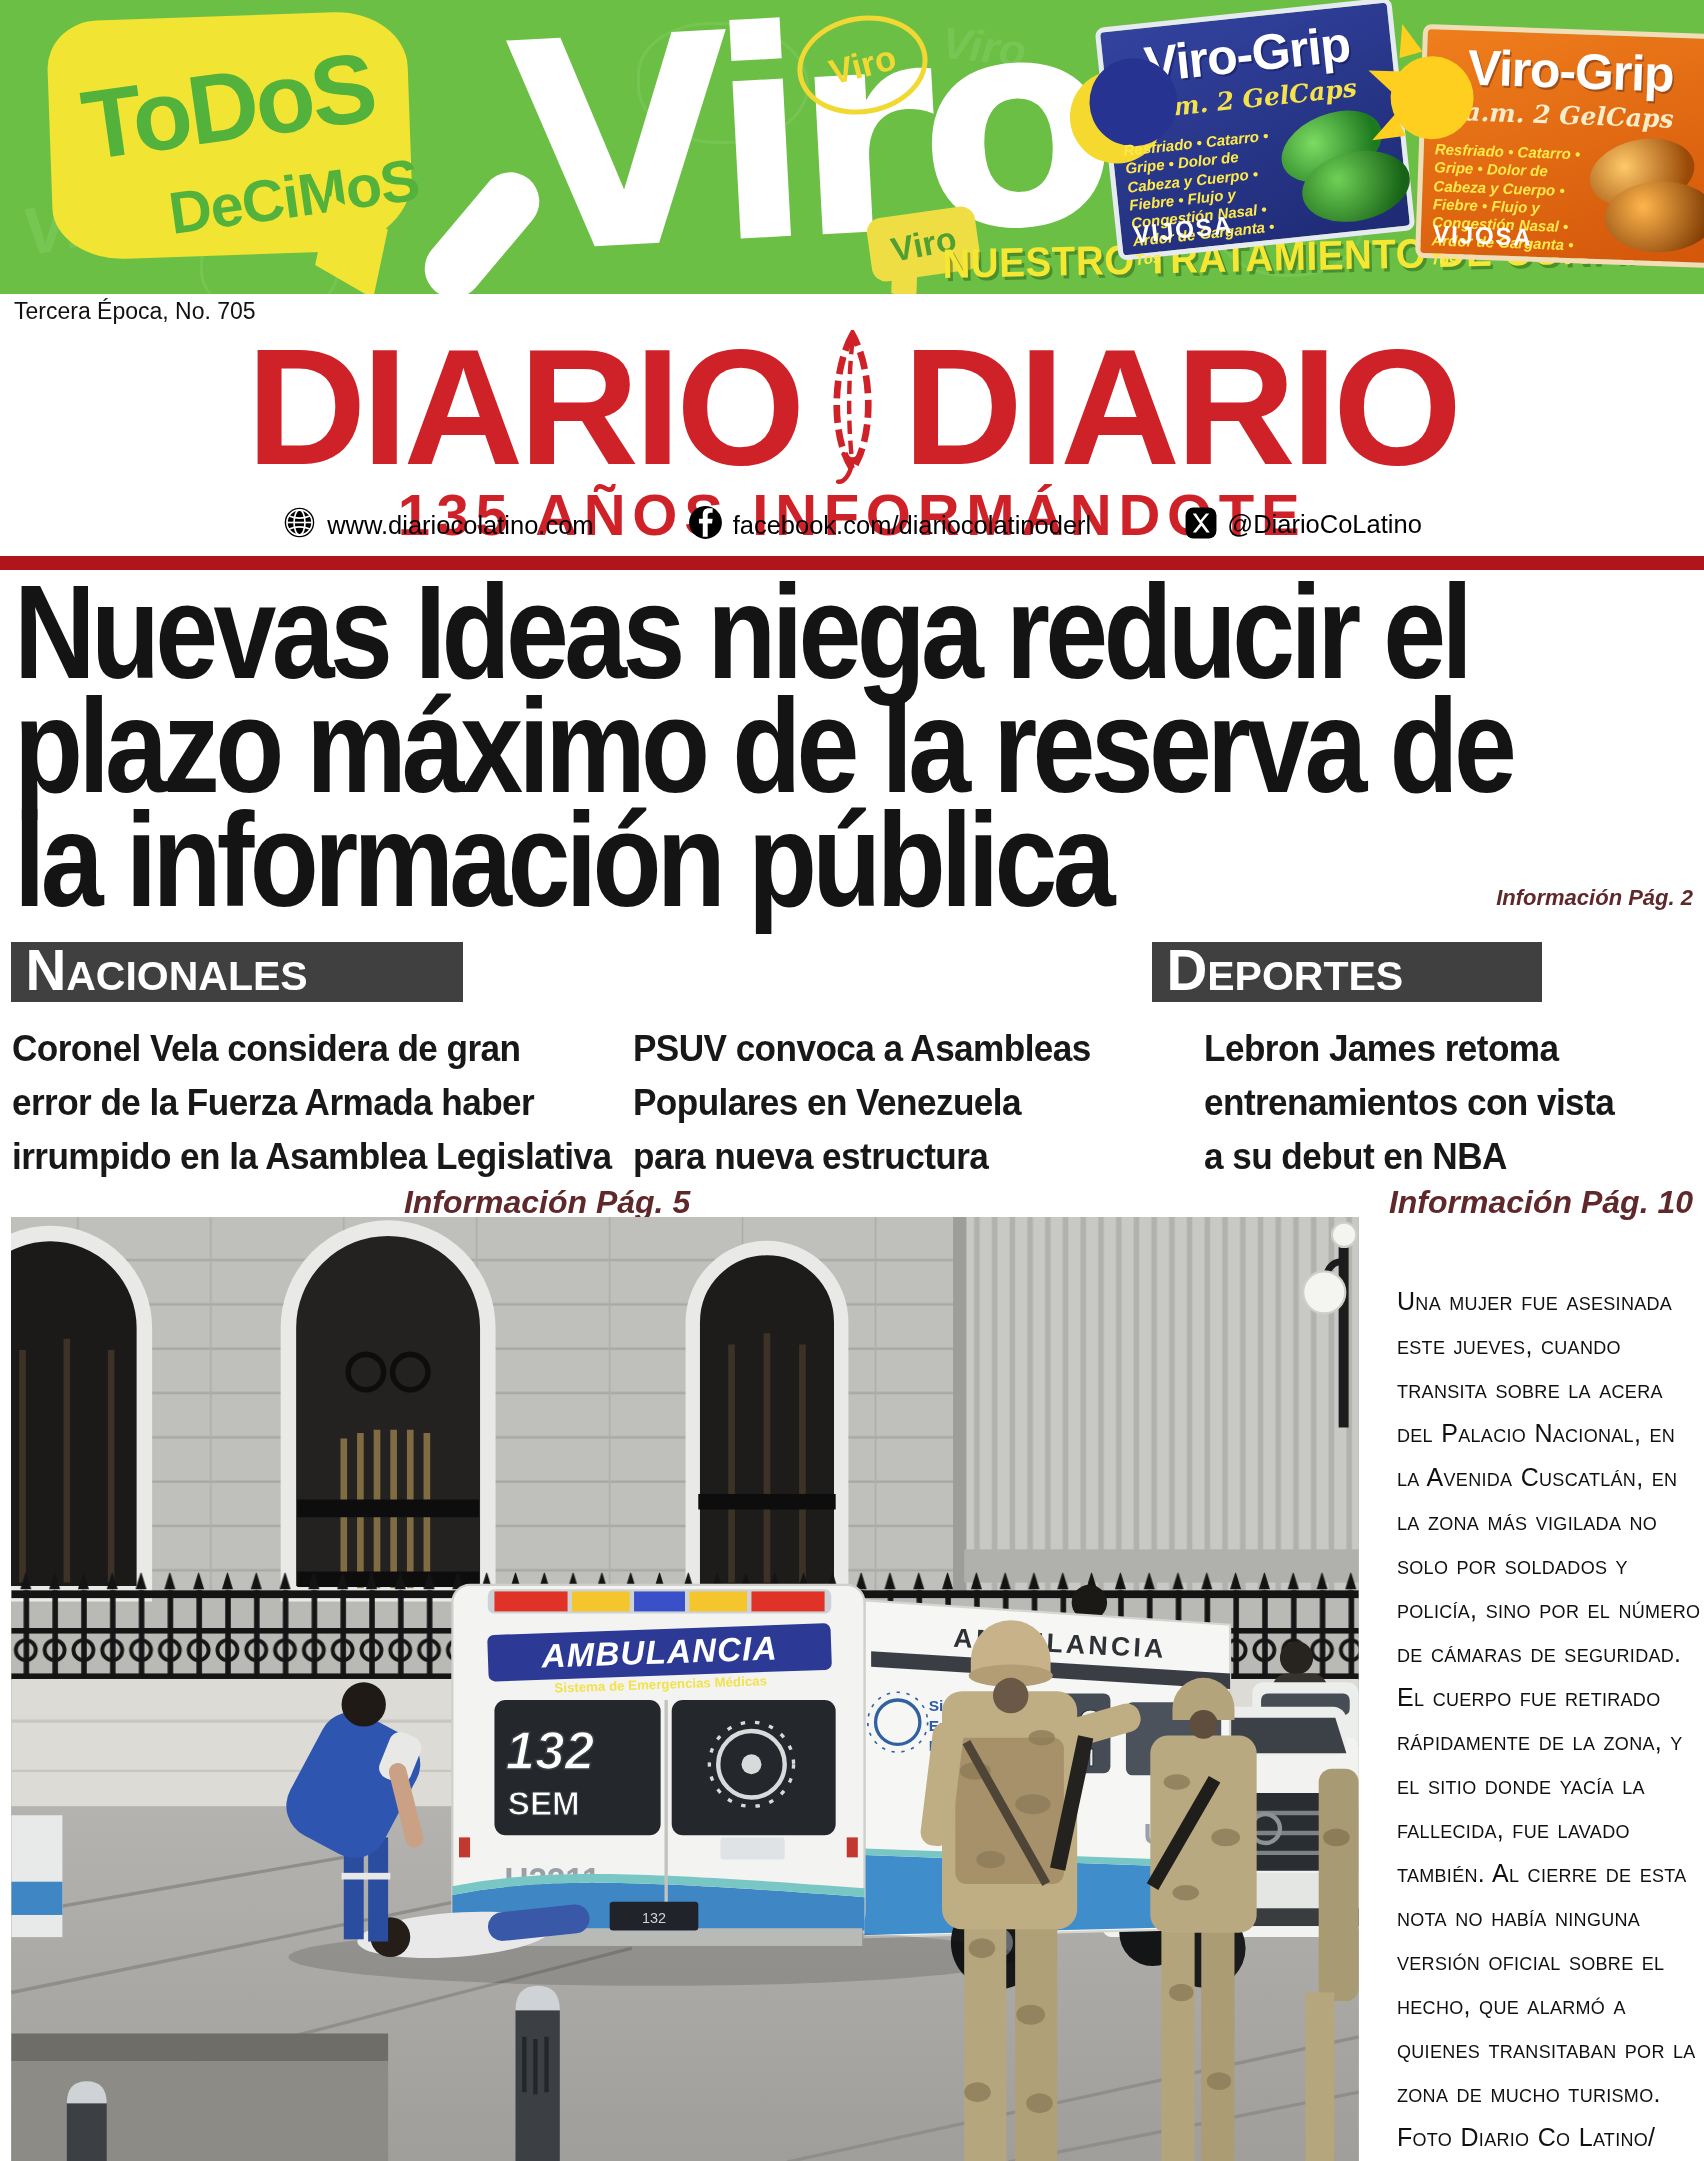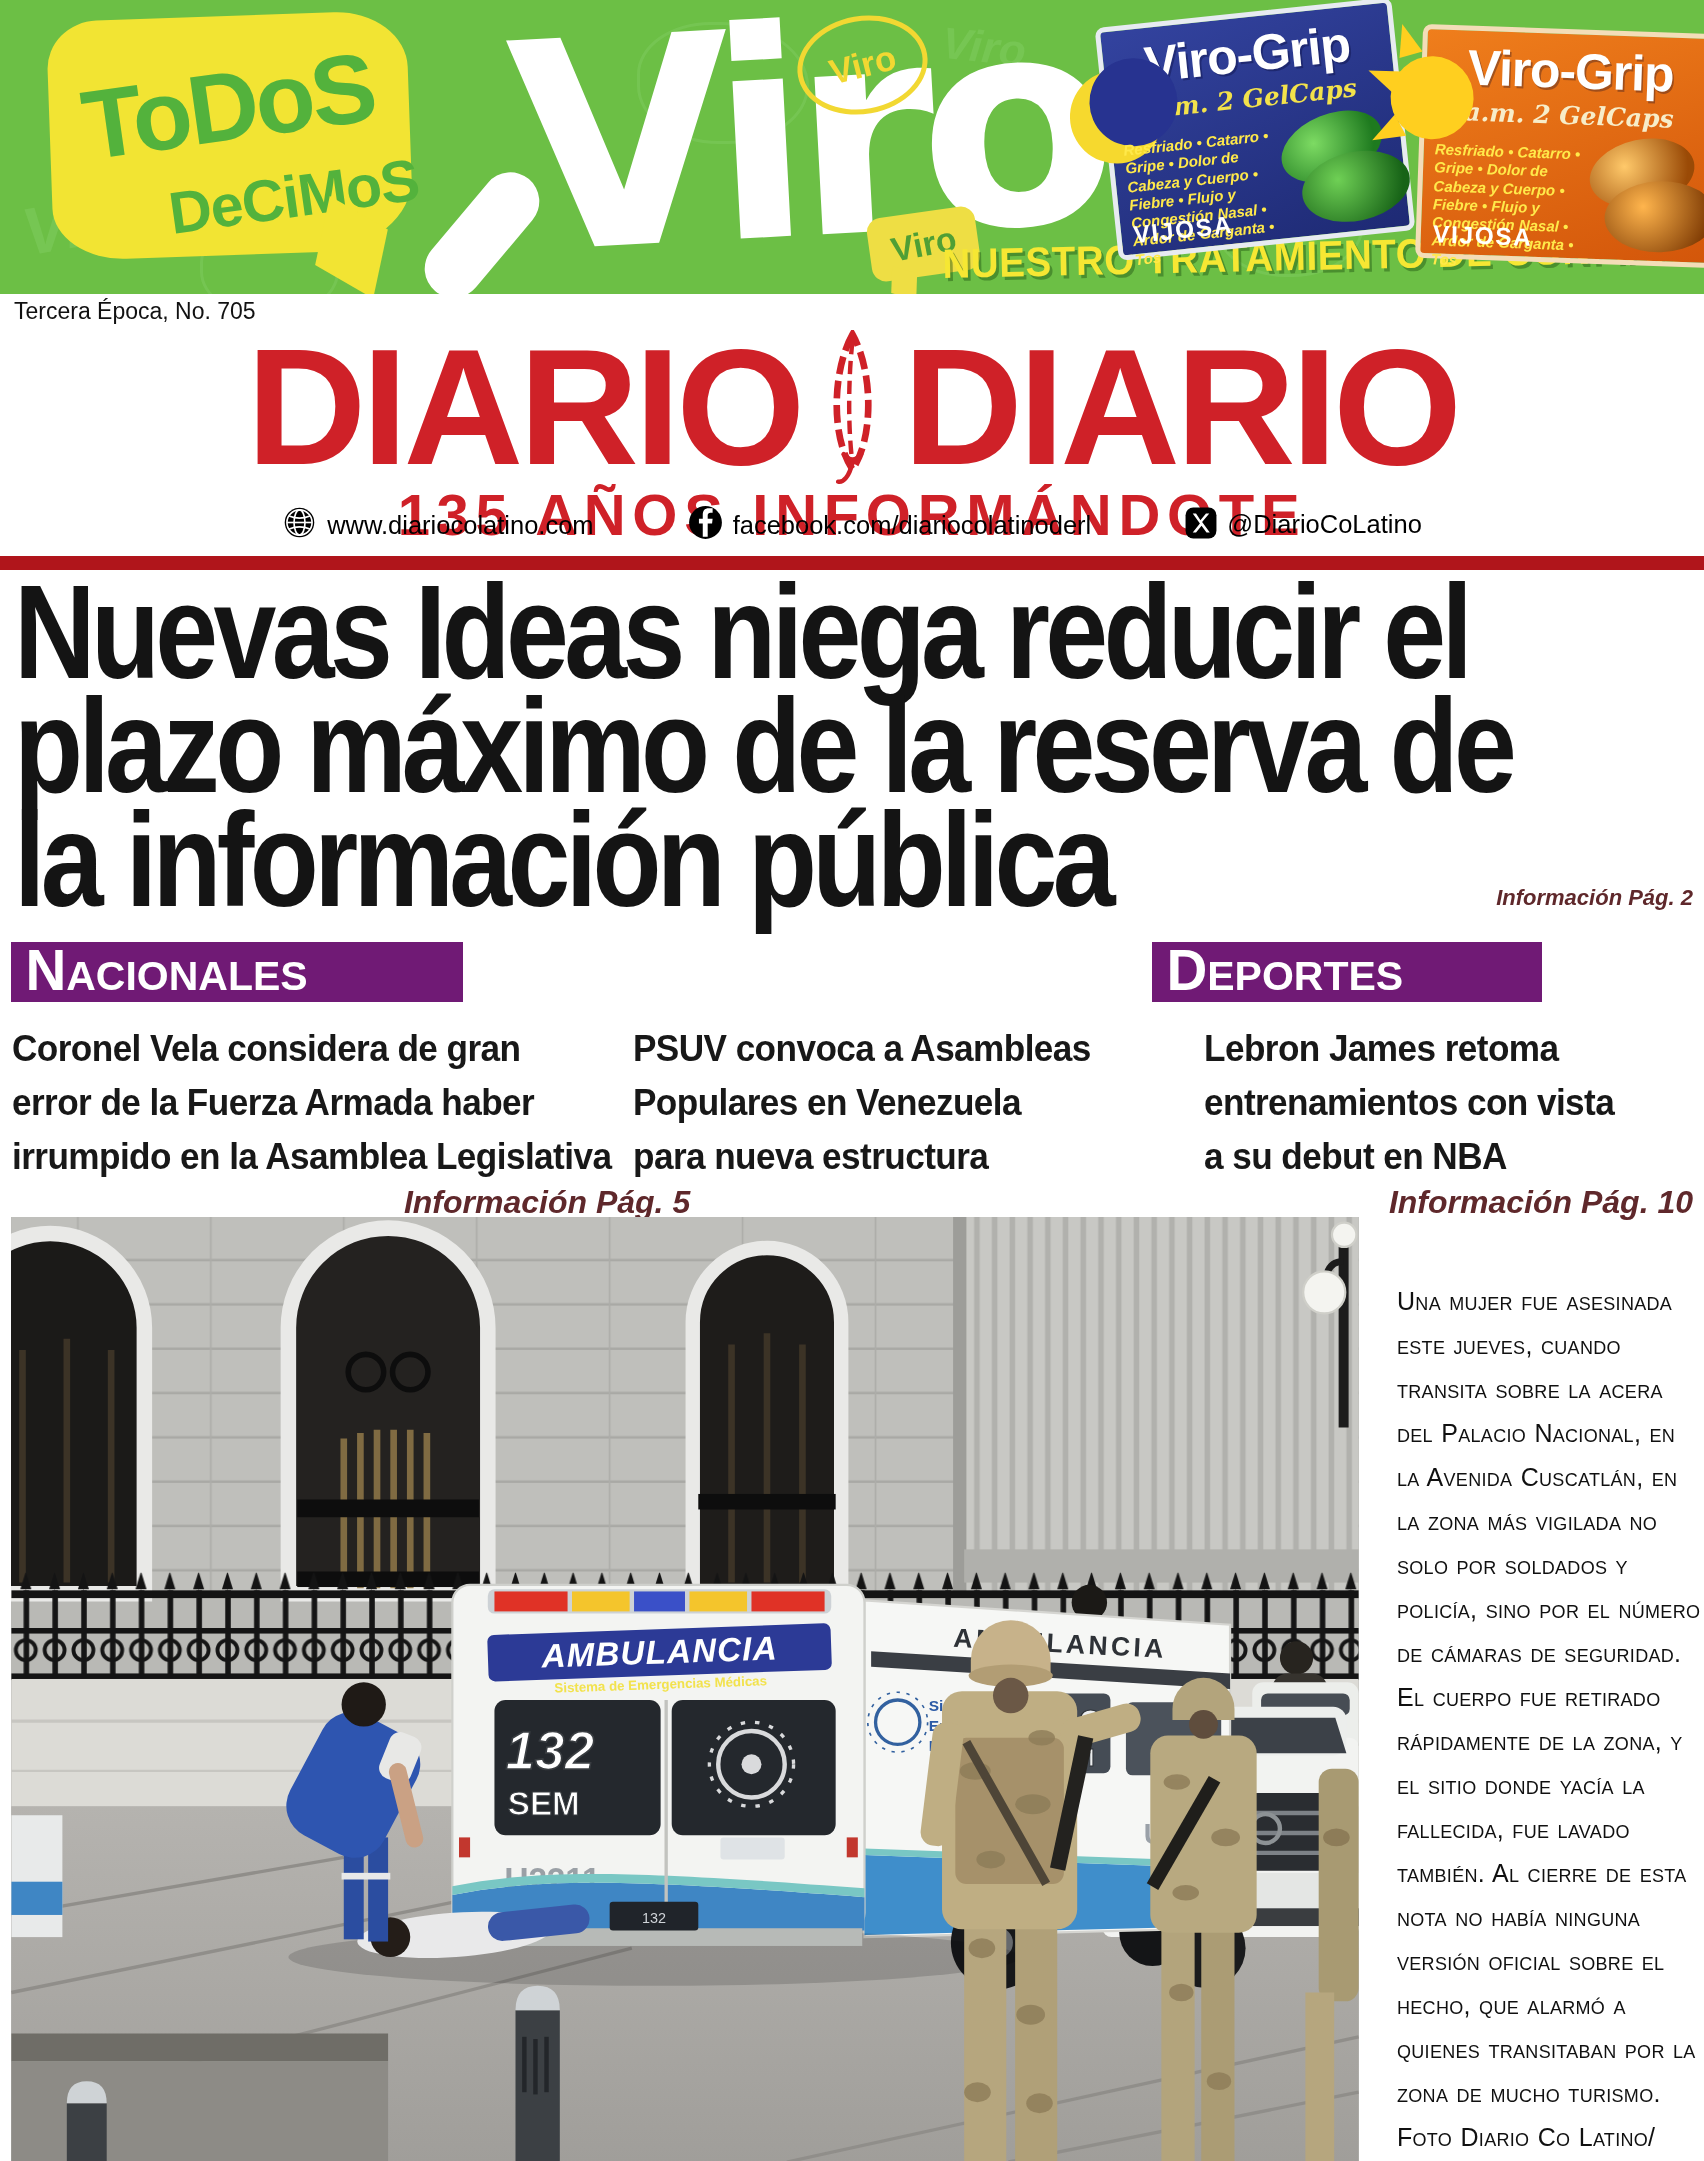--- a/index.html
+++ b/index.html
@@ -70,21 +70,21 @@
   .rule{left:0;top:556px;width:1704px;height:14.4px;background:#b0151b;}
 
   
   .lead{left:14px;top:575px;width:1685px;}
   .lead-line{white-space:nowrap;font-size:133px;font-weight:700;letter-spacing:-5.5px;line-height:114px;
         color:#141414;transform:scaleX(.85);transform-origin:0 50%;}
   .lead-ref{left:0;top:885px;width:1693px;text-align:right;font-size:22px;font-weight:700;
         font-style:italic;color:#5f282b;}
 
   
-  .sec-bar{top:942px;height:60px;background:#701a75;}
+  .sec-bar{top:942px;height:60px;background:#404040;}
   .sec-label{padding-left:14.4px;color:#fff;font-weight:700;font-size:41px;line-height:58px;text-transform:uppercase;}
   .sec-label::first-letter{font-size:1.38em;}
   .sec-head{top:1022px;}
   .sec-line{white-space:nowrap;font-size:37px;font-weight:700;color:#181818;letter-spacing:-0.6px;
         line-height:54px;transform:scaleX(.95);transform-origin:0 0;}
   .sec-ref{top:1184px;text-align:right;font-size:32px;font-weight:700;font-style:italic;color:#5f282b;}
 
   
   .photo{left:11px;top:1217px;width:1348px;height:945px;overflow:hidden;background:#b9b9b5;}
   .caption{left:1397px;top:1279px;width:304px;font-size:25px;line-height:44px;color:#101010;

